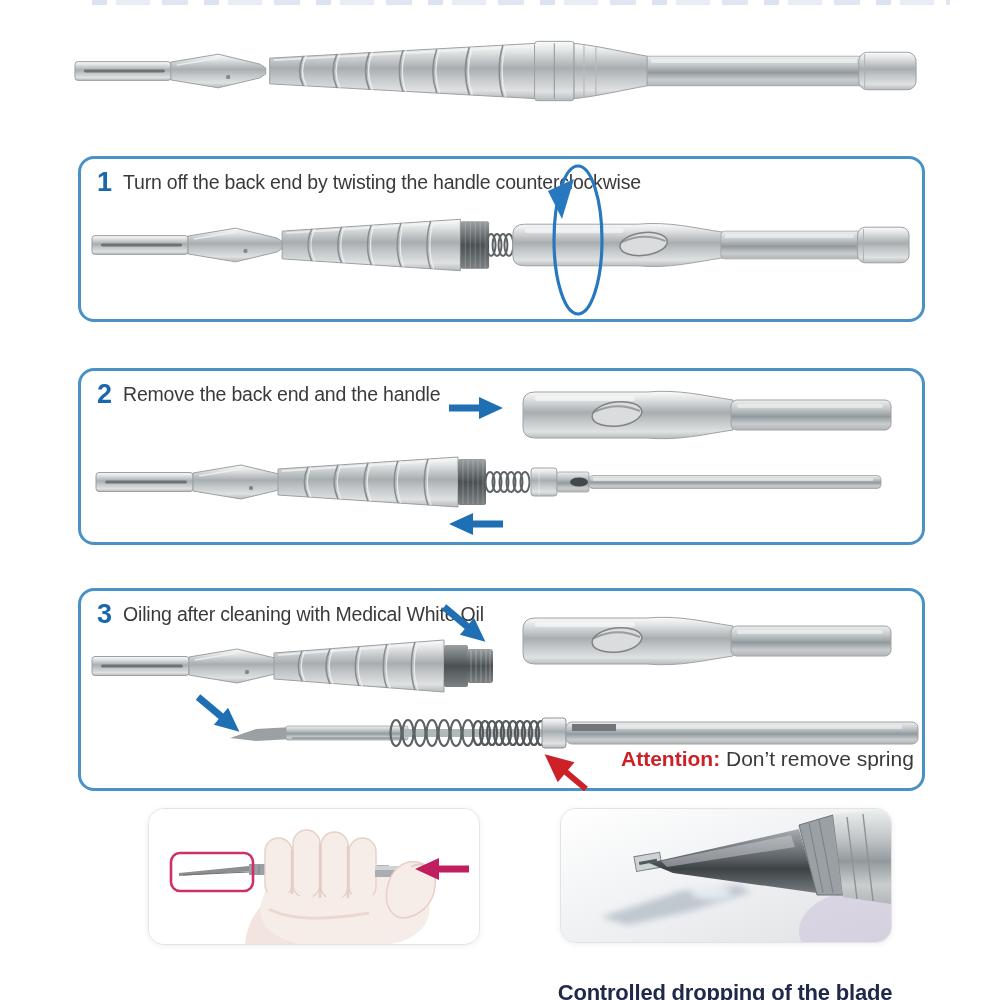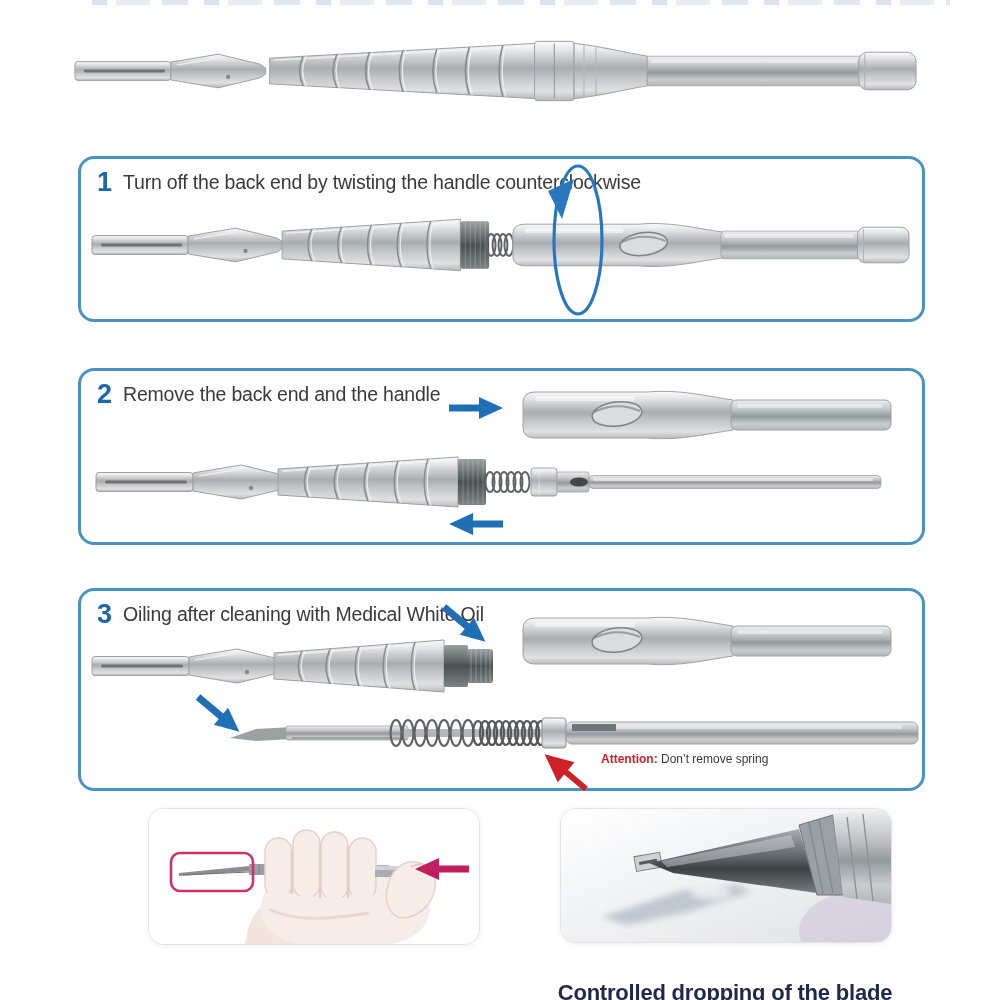--- a/index.html
+++ b/index.html
@@ -7,21 +7,21 @@
           font-family:"Liberation Sans",sans-serif;}
   .clip-strip{position:absolute;left:92px;top:0;width:858px;height:5px;opacity:.55;
     background:repeating-linear-gradient(90deg,rgba(70,110,175,.35) 0 15px,transparent 15px 24px,
       rgba(70,110,175,.22) 24px 58px,transparent 58px 70px,rgba(70,110,175,.3) 70px 96px,transparent 96px 112px);}
   .abs{position:absolute;}
   .panel{position:absolute;left:78px;width:847px;border:3px solid #4a92c6;border-radius:16px;
          box-sizing:border-box;background:#fff;}
   .panel-head{position:absolute;left:16px;top:8px;display:flex;align-items:flex-start;white-space:nowrap;}
   .step-num{font-size:27px;font-weight:bold;color:#1a67ae;line-height:30px;margin-right:11px;}
   .step-text{font-size:19.5px;color:#3a3a3a;line-height:30px;letter-spacing:-0.2px;}
-  .attention-line{position:absolute;left:520px;top:154px;font-size:12px;line-height:28px;white-space:nowrap;}
+  .attention-line{position:absolute;left:540px;top:154px;font-size:21px;line-height:28px;white-space:nowrap;}
   .attn-label{color:#cd2127;font-weight:bold;}
   .attn-text{color:#3a3a3a;}
   .photo-card{position:absolute;top:808px;background:#fff;border:1px solid #e3e3e3;border-radius:16px;
               overflow:hidden;box-shadow:0 1px 6px rgba(0,0,0,.07);}
   .photo-card.left{left:148px;width:330px;height:135px;}
   .photo-card.right{left:560px;width:330px;height:133px;}
   .caption{position:absolute;left:545px;top:980px;width:360px;text-align:center;
            font-size:22px;font-weight:bold;color:#20294a;letter-spacing:-0.2px;}
   svg{display:block;}
 </style>

